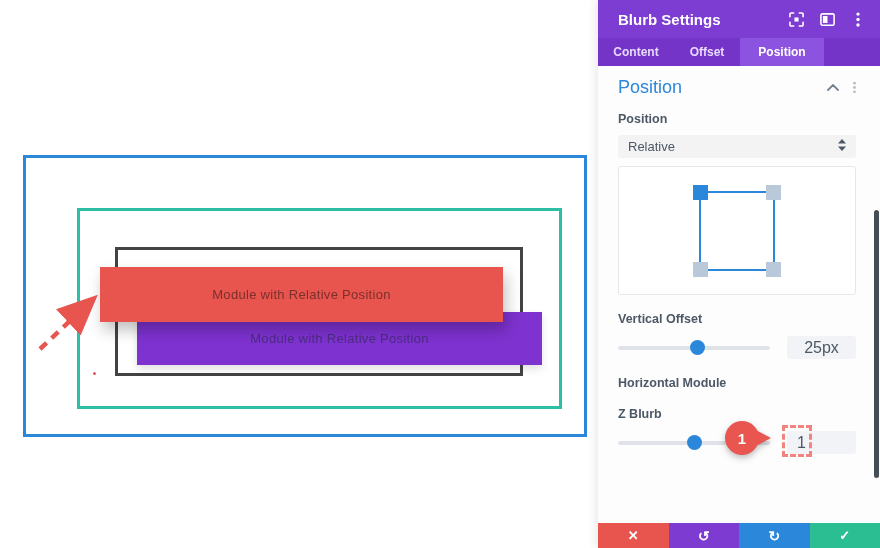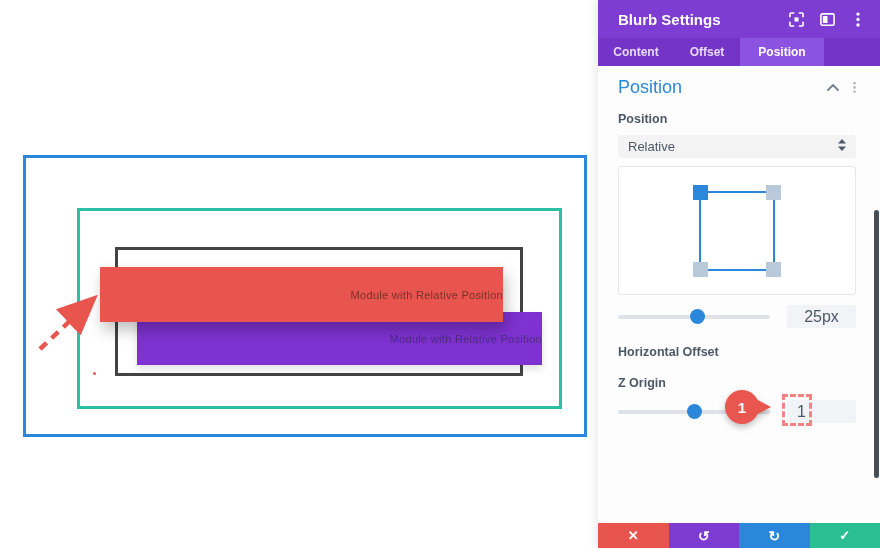--- a/index.html
+++ b/index.html
@@ -4,22 +4,22 @@
 <style>
   html,body{margin:0;padding:0;background:#fff;font-family:"Liberation Sans",sans-serif;}
   #app{position:relative;width:880px;height:548px;overflow:hidden;background:#ffffff;}
 
   
   #canvas{position:absolute;left:0;top:0;width:598px;height:548px;background:#ffffff;}
   .frame{position:absolute;background:transparent;box-sizing:border-box;}
   #frame-blue{left:23px;top:155px;width:564px;height:282px;border:3px solid #2b87da;}
   #frame-teal{left:77px;top:208px;width:485px;height:201px;border:3px solid #2cbfa6;}
   #frame-dark{left:115px;top:247px;width:408px;height:129px;border:3px solid #434343;}
-  .module-bar{position:absolute;display:flex;align-items:center;justify-content:flex-end;
-    font-size:11px;letter-spacing:.3px;}
+  .module-bar{position:absolute;display:flex;align-items:center;justify-content:center;
+    font-size:13px;letter-spacing:.3px;}
   #purple-bar{left:137px;top:312px;width:405px;height:53px;background:#7e32d0;color:#4d2c85;
     box-shadow:0 4px 8px rgba(0,0,0,.12);}
   #red-bar{left:100px;top:267px;width:403px;height:55px;background:#e8554e;color:#7c2f2b;
     box-shadow:3px 8px 14px rgba(0,0,0,.25);}
   #annot-arrow{position:absolute;left:30px;top:288px;width:80px;height:70px;}
   #red-dot{position:absolute;left:93px;top:372px;width:3px;height:3px;border-radius:50%;background:#e05a52;}
 
   
   #panel{position:absolute;left:598px;top:0;width:282px;height:548px;background:#0f172a;
     box-shadow:-3px 0 8px rgba(0,0,0,.08);}
@@ -172,31 +172,32 @@
 
       <div id="origin-box">
         <div id="origin-square">
           <div class="handle tl"></div>
           <div class="handle tr"></div>
           <div class="handle bl"></div>
           <div class="handle br"></div>
         </div>
       </div>
 
+      <div class="field-label">Vertical Offset</div>
       <div class="slider-row">
         <div class="slider-track-wrap">
           <div class="slider-track"></div>
           <div class="slider-thumb" style="left:52%;"></div>
         </div>
         <div class="slider-value">25px</div>
       </div>
 
-      <div class="field-label">Horizontal Offset</div>
-
-      <div class="field-label">Z Origin</div>
+      <div class="field-label">Horizontal Module</div>
+
+      <div class="field-label">Z Blurb</div>
       <div class="slider-row">
         <div class="slider-track-wrap">
           <div class="slider-track"></div>
           <div class="slider-thumb" style="left:50%;"></div>
         </div>
         <div class="slider-value" id="z-value">1</div>
         <div id="z-badge">
           <div class="tip"></div>
           <div class="pin">1</div>
         </div>

